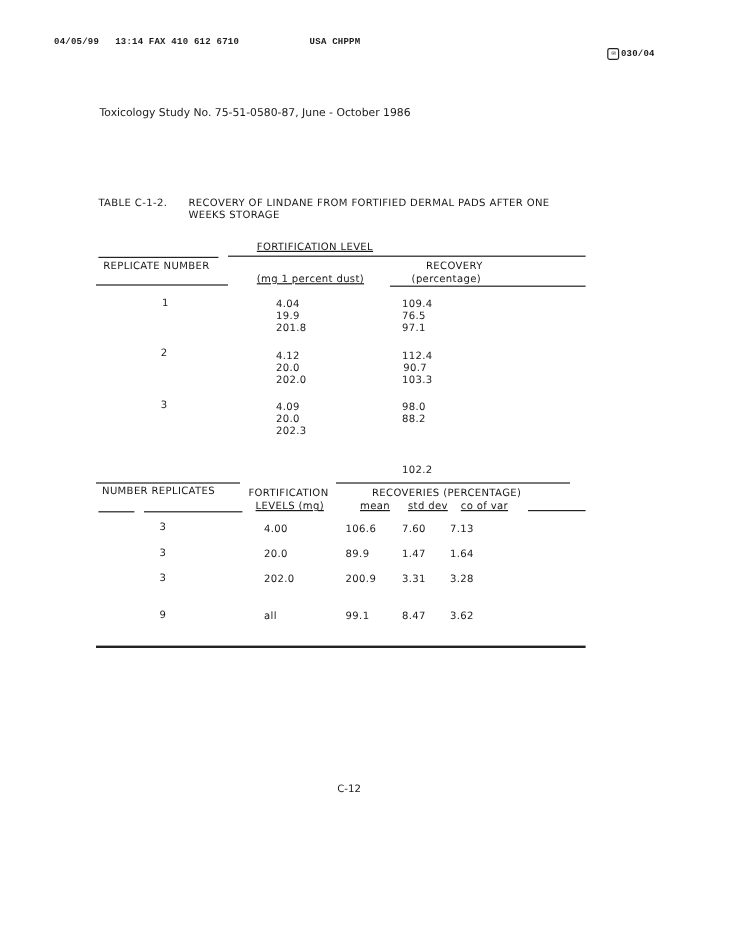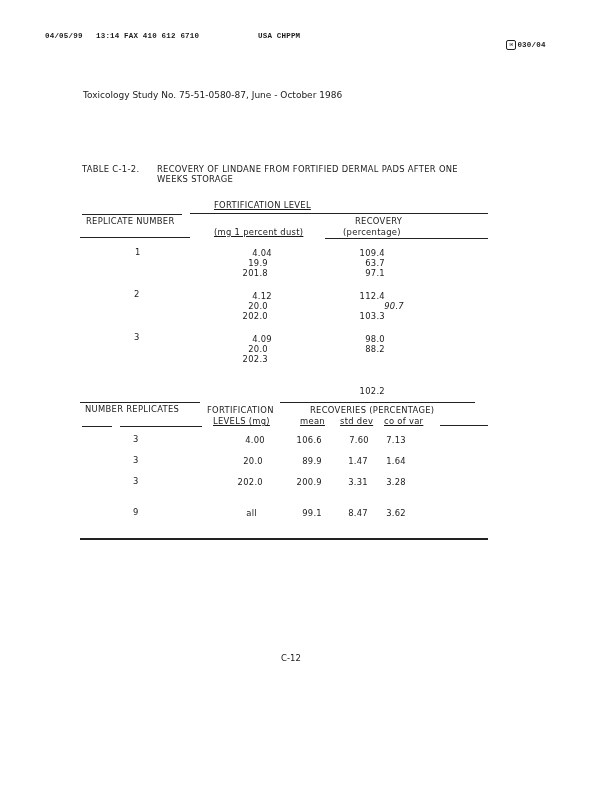--- a/index.html
+++ b/index.html
@@ -7,21 +7,21 @@
     width: 611px; height: 792px; position: relative; overflow: hidden;
     font-family: "DejaVu Sans Mono", monospace; color: #1a1a1a;
   }
   .abs { position: absolute; white-space: pre; }
   .fax { font-family: "Liberation Mono", monospace; font-weight: bold; font-size: 7.5px; top: 32px; letter-spacing: 0.2px; }
   .body-text { font-family: "DejaVu Sans", sans-serif; font-size: 9px; }
   .tbl { font-family: "DejaVu Sans", sans-serif; font-size: 8.4px; letter-spacing: 0.3px; }
   .hr { position: absolute; height: 1px; background: #222; }
   .hr.thick { height: 1.5px; }
   .ul { text-decoration: underline; }
-  .num { text-align: right; }
+  .num { }
   .fax-icon { display: inline-block; width: 8px; height: 8px; border: 1px solid #222; border-radius: 2px; font-size: 6px; line-height: 8px; text-align: center; vertical-align: middle; margin-right: 1px; }
 </style>
 </head>
 <body>
 
 <div class="abs fax" style="left:45px;">04/05/99</div>
 <div class="abs fax" style="left:96px;">13:14</div>
 <div class="abs fax" style="left:124px;">FAX 410 612 6710</div>
 <div class="abs fax" style="left:258px;">USA CHPPM</div>
 <div class="abs fax" style="left:497px;">
@@ -45,31 +45,31 @@
   <div class="abs tbl" style="left:343px; top:227px;">(percentage)</div>
 
   <div class="hr" style="left:80px; top:237px; width:110px;"></div>
   <div class="hr" style="left:325px; top:238px; width:163px;"></div>
 
   <div>
     <div class="abs tbl" style="left:135px; top:247px;">1</div>
     <div class="abs tbl num" style="left:230px; top:248px; width:42px;">4.04</div>
     <div class="abs tbl num" style="left:335px; top:248px; width:50px;">109.4</div>
     <div class="abs tbl num" style="left:230px; top:258px; width:38px;">19.9</div>
-    <div class="abs tbl num" style="left:335px; top:258px; width:50px;">63.7</div>
+    <div class="abs tbl num" style="left:335px; top:258px; width:50px;">76.5</div>
     <div class="abs tbl num" style="left:230px; top:268px; width:38px;">201.8</div>
     <div class="abs tbl num" style="left:335px; top:268px; width:50px;">97.1</div>
   </div>
 
   <div>
     <div class="abs tbl" style="left:134px; top:289px;">2</div>
     <div class="abs tbl num" style="left:230px; top:291px; width:42px;">4.12</div>
     <div class="abs tbl num" style="left:335px; top:291px; width:50px;">112.4</div>
     <div class="abs tbl num" style="left:230px; top:301px; width:38px;">20.0</div>
-    <div class="abs tbl num" style="left:354px; top:301px; width:50px;font-style:italic;">90.7</div>
+    <div class="abs tbl num" style="left:336px; top:301px; width:50px;">90.7</div>
     <div class="abs tbl num" style="left:230px; top:311px; width:38px;">202.0</div>
     <div class="abs tbl num" style="left:335px; top:311px; width:50px;">103.3</div>
   </div>
 
   <div>
     <div class="abs tbl" style="left:134px; top:332px;">3</div>
     <div class="abs tbl num" style="left:230px; top:334px; width:42px;">4.09</div>
     <div class="abs tbl num" style="left:335px; top:334px; width:50px;">98.0</div>
     <div class="abs tbl num" style="left:230px; top:344px; width:38px;">20.0</div>
     <div class="abs tbl num" style="left:335px; top:344px; width:50px;">88.2</div>

